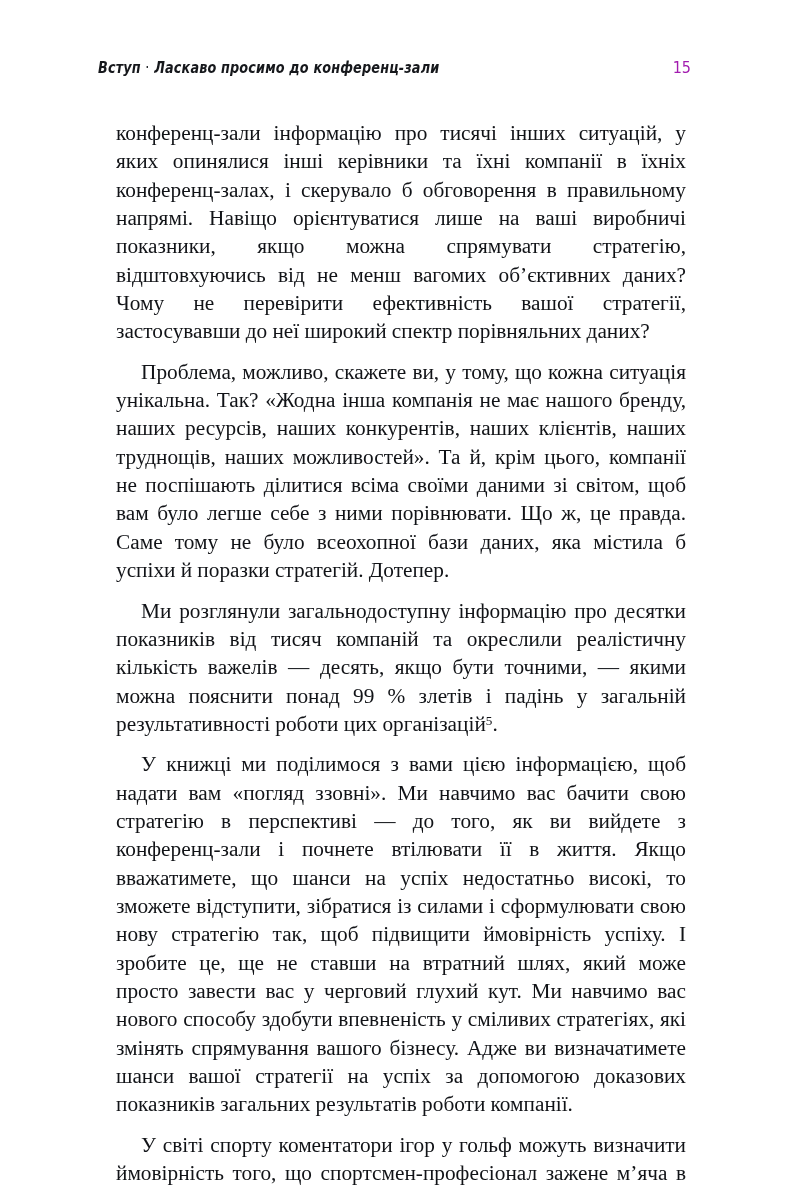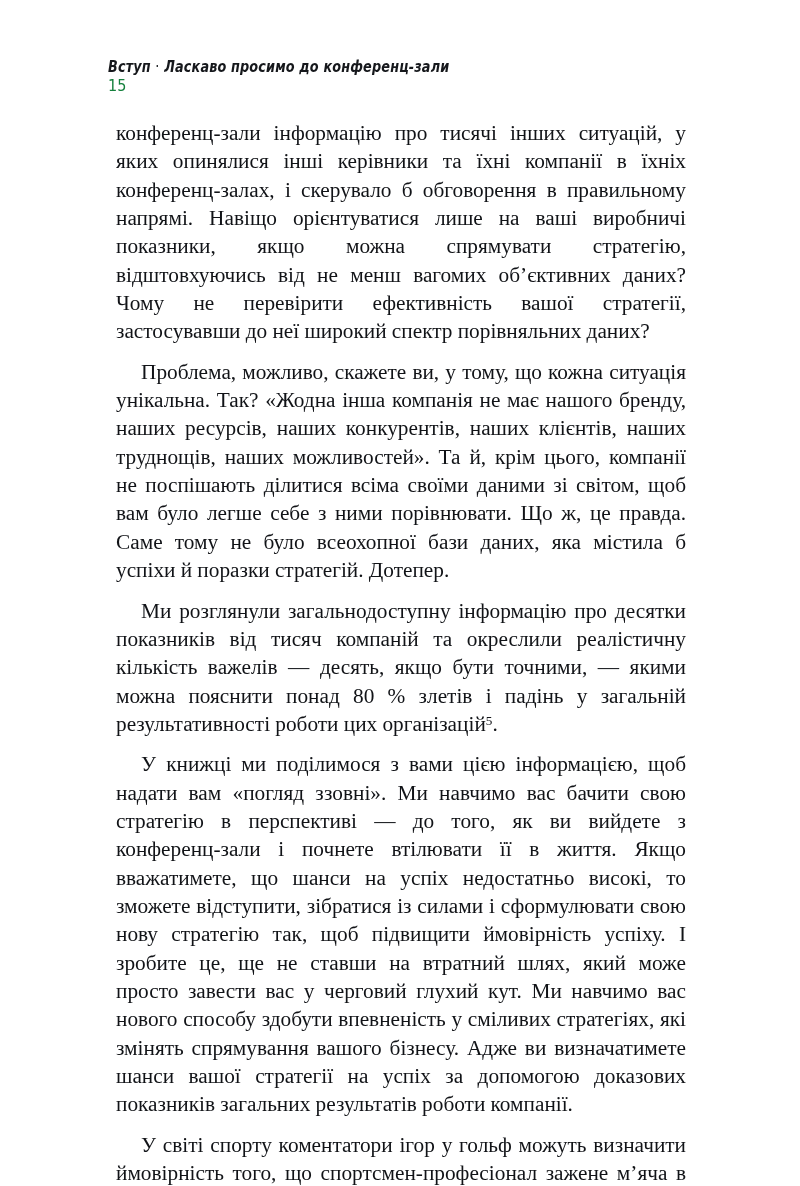--- a/index.html
+++ b/index.html
@@ -12,27 +12,26 @@
     position: relative;
     width: 800px;
     height: 1186px;
     background: #ffffff;
     overflow: hidden;
     box-sizing: border-box;
   }
   .running-head {
     position: absolute;
     top: 58px;
-    left: 108px;
+    left: 98px;
     width: 593px;
     height: 26px;
     display: flex;
     align-items: baseline;
     justify-content: space-between;
-    flex-direction: column;
   }
   .rh-left {
     font-family: "Liberation Sans Narrow", "DejaVu Sans Condensed", "Liberation Sans", sans-serif;
     font-style: italic;
     font-size: 15.5px;
     font-weight: 600;
     letter-spacing: 0.01em;
     color: #16181c;
     white-space: nowrap;
     transform: scaleX(0.92);
@@ -41,21 +40,21 @@
   .rh-sep {
     display: inline-block;
     padding: 0 5px;
     font-style: normal;
     font-weight: 400;
   }
   .rh-page {
     font-family: "Liberation Sans Narrow", "DejaVu Sans Condensed", "Liberation Sans", sans-serif;
     font-size: 16px;
     font-weight: 400;
-    color: #15803d;
+    color: #a21caf;
     white-space: nowrap;
   }
   .body-col {
     position: absolute;
     top: 107px;
     left: 104px;
     width: 594px;
   }
   p.para {
     margin: 12px;
@@ -84,18 +83,18 @@
 <div class="page">
 
   <div class="running-head">
     <div class="rh-left"><span>Вступ</span><span class="rh-sep">·</span><span>Ласкаво просимо до конференц-зали</span></div>
     <div class="rh-page">15</div>
   </div>
 
   <div class="body-col">
     <p class="para no-indent">конференц-зали інформацію про тисячі інших ситуацій, у яких опинялися інші керівники та їхні компанії в їхніх конференц-залах, і скерувало б обговорення в правильному напрямі. Навіщо орієнтуватися лише на ваші виробничі показники, якщо можна спрямувати стратегію, відштовхуючись від не менш вагомих об’єктивних даних? Чому не перевірити ефективність вашої стратегії, застосувавши до неї широкий спектр порівняльних даних?</p>
     <p class="para">Проблема, можливо, скажете ви, у тому, що кожна ситуація унікальна. Так? «Жодна інша компанія не має нашого бренду, наших ресурсів, наших конкурентів, наших клієнтів, наших труднощів, наших можливостей». Та й, крім цього, компанії не поспішають ділитися всіма своїми даними зі світом, щоб вам було легше себе з ними порівнювати. Що ж, це правда. Саме тому не було всеохопної бази даних, яка містила б успіхи й поразки стратегій. Дотепер.</p>
-    <p class="para"><span>Ми розглянули загальнодоступну інформацію про десятки показників від тисяч компаній та окреслили реалістичну кількість важелів — десять, якщо бути точними, — якими можна пояснити понад 80 % злетів і падінь у загальній результативності роботи цих організацій</span><sup>5</sup><span>.</span></p>
+    <p class="para"><span>Ми розглянули загальнодоступну інформацію про десятки показників від тисяч компаній та окреслили реалістичну кількість важелів — десять, якщо бути точними, — якими можна пояснити понад 99 % злетів і падінь у загальній результативності роботи цих організацій</span><sup>5</sup><span>.</span></p>
     <p class="para">У книжці ми поділимося з вами цією інформацією, щоб надати вам «погляд ззовні». Ми навчимо вас бачити свою стратегію в перспективі — до того, як ви вийдете з конференц-зали і почнете втілювати її в життя. Якщо вважатимете, що шанси на успіх недостатньо високі, то зможете відступити, зібратися із силами і сформулювати свою нову стратегію так, щоб підвищити ймовірність успіху. І зробите це, ще не ставши на втратний шлях, який може просто завести вас у черговий глухий кут. Ми навчимо вас нового способу здобути впевненість у сміливих стратегіях, які змінять спрямування вашого бізнесу. Адже ви визначатимете шанси вашої стратегії на успіх за допомогою доказових показників загальних результатів роботи компанії.</p>
     <p class="para">У світі спорту коментатори ігор у гольф можуть визначити ймовірність того, що спортсмен-професіонал зажене м’яча в лунку певного розміру, завдяки зібраним даним про всіх професіоналів та всі лунки. Футбольні вболівальники можуть назвати вам шанси на успіх певної команди за її рахунком, результатами чверті, кількістю відібраних м’ячів та прізвищем квотербека, бо всі ці дані роками збиралися гра за грою. Такі дані щодо корпоративних стратегій відтепер доступні вам.</p>
   </div>
 
 </div>
 
 </body></html>

